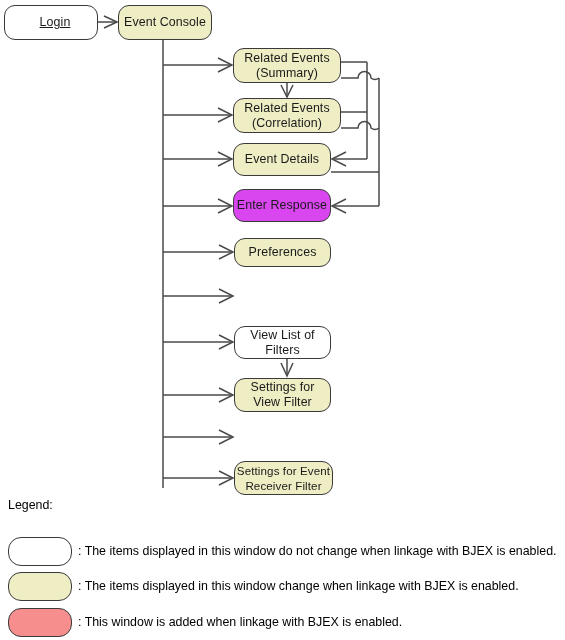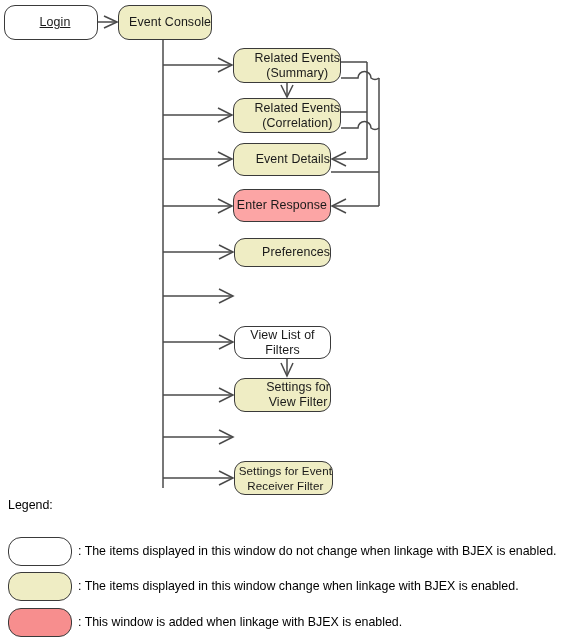--- a/index.html
+++ b/index.html
@@ -39,22 +39,22 @@
     justify-content: center;
     text-align: center;
     font-size: 12.4px;
     line-height: 15px;
     letter-spacing: 0.1px;
     color: #1a1a1a;
     background: #ffffff;
     z-index: 3;
     white-space: pre-line;
   }
-  .node.fill-yellow { background: #efedc4; justify-content: flex-end; }
-  .node.fill-red    { background: #fca5a5; }
+  .node.fill-yellow { background: #efedc4; }
+  .node.fill-red    { background: #d946ef; }
   .node.fill-white  { background: #ffffff; }
   .node-label { display: block; }
   .node.underlined .node-label { text-decoration: underline; }
 
   
   #legend {
     position: absolute;
     left: 0;
     top: 498px;
     width: 565px;

